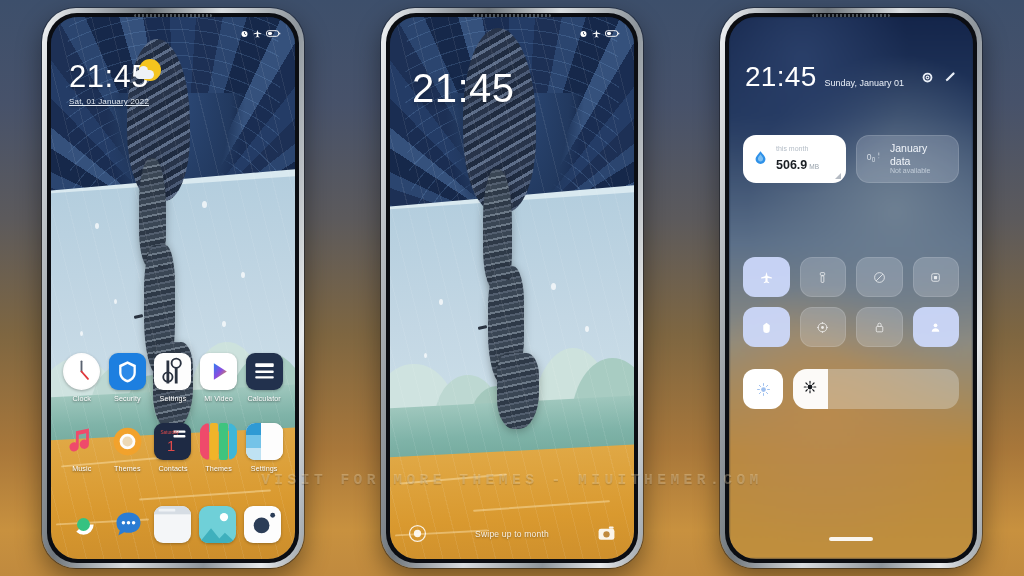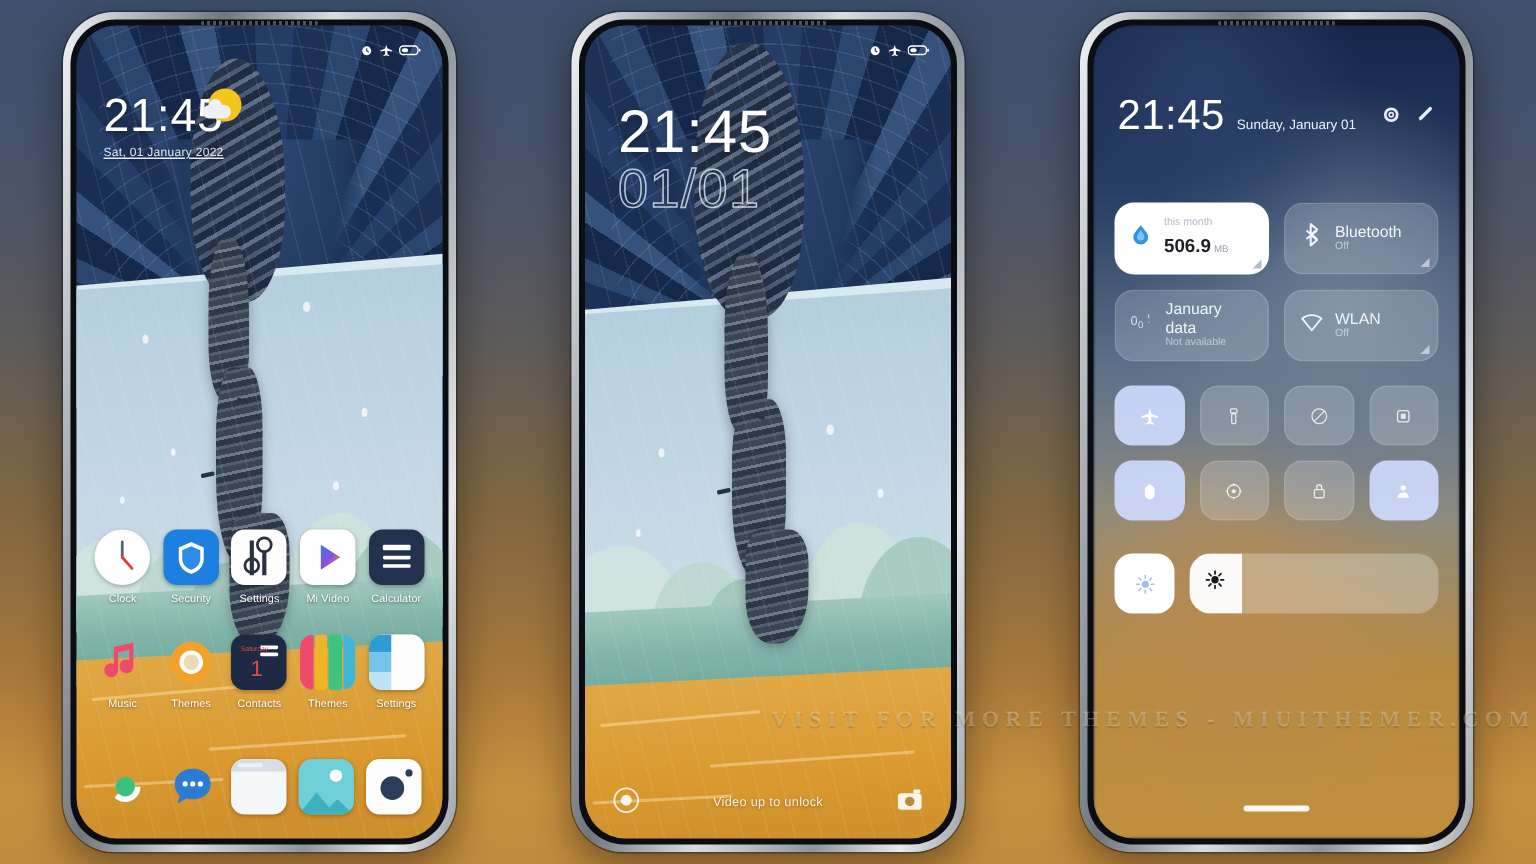--- a/index.html
+++ b/index.html
@@ -293,22 +293,22 @@
   }
   .home-bar {
     position: absolute; bottom: 18px; left: 50%; transform: translateX(-50%);
     width: 44px; height: 4px; border-radius: 3px;
     background: rgba(255,255,255,.92); z-index: 14;
   }
 
   
   .watermark {
     position: absolute; left: 0; right: 0; top: 472px; z-index: 50;
-    text-align: right; pointer-events: none;
-    font-family: Liberation Serif, serif;
+    text-align: center; pointer-events: none;
+    font-family: Liberation Mono, monospace;
     font-size: 14.5px; font-weight: 700; letter-spacing: 4.5px;
     color: rgba(255,235,200,.30);
     text-shadow: 0 1px 1px rgba(0,0,0,.16);
   }
 </style>
 </head>
 <body>
 
 <div class="phone p1">
   <div class="inner-bezel">
@@ -570,31 +570,30 @@
           <svg width="15" height="9" viewBox="0 0 32 16">
             <rect x="1" y="2" width="26" height="12" rx="5" fill="none" stroke="#fff" stroke-width="2"></rect>
             <rect x="4" y="5" width="9" height="6" rx="3" fill="#fff"></rect>
             <rect x="28" y="6" width="2.5" height="4" rx="1" fill="#fff"></rect>
           </svg>
         </span>
       </div>
 
       <div class="lock-clock">
         <div class="lk-time">21:45</div>
-        <div class="lk-big">01/01</div>
       </div>
 
       <div class="lock-bottom">
         <span class="lk-btn">
           <svg width="19" height="19" viewBox="0 0 24 24">
               <circle cx="12" cy="12" r="10" fill="none" stroke="rgba(255,255,255,.85)" stroke-width="1.6"></circle>
               <circle cx="12" cy="12" r="4.6" fill="rgba(255,255,255,.9)"></circle>
             </svg>
         </span>
-        <span class="lk-hint">Video up to unlock</span>
+        <span class="lk-hint">Swipe up to month</span>
         <span class="lk-btn">
           <svg width="19" height="19" viewBox="0 0 24 24">
               <rect x="2" y="6" width="20" height="14" rx="3" fill="rgba(255,255,255,.9)"></rect>
               <circle cx="12" cy="13" r="4" fill="#c08a3e"></circle>
               <rect x="15" y="3" width="6" height="3" rx="1.2" fill="rgba(255,255,255,.9)"></rect>
             </svg>
         </span>
       </div>
 
     </div>
@@ -637,59 +636,35 @@
                 <path d="M12 7.5c2.2 3 3.6 4.6 3.6 6.4a3.6 3.6 0 0 1-7.2 0c0-1.8 1.4-3.4 3.6-6.4z" fill="#7fc0f2"></path>
               </svg>
           </span>
           <span class="tile-txt">
             <span class="tt-sub">this month</span>
             <span><span class="tt-main">506.9</span><span class="tt-unit">MB</span></span>
           </span>
           <span class="tile-corner"></span>
         </div>
 
-        <div class="big-tile off">
-          <span>
-            <svg width="17" height="17" viewBox="0 0 24 24">
-                <path d="M11 2l6 5-6 5V2zm0 10l6 5-6 5V12zM7 8l10 8M17 8L7 16" stroke="#f2f6fb" stroke-width="1.9" fill="none" stroke-linejoin="round"></path>
-              </svg>
-          </span>
-          <span class="tile-txt">
-            <span class="tt-main lite">Bluetooth</span>
-            <span class="tt-sub dim">Off</span>
-          </span>
-          <span class="tile-corner"></span>
-        </div>
 
         <div class="big-tile off">
           <span>
             <svg width="17" height="17" viewBox="0 0 24 24">
                 <text x="1" y="15" font-family="Liberation Sans" font-size="12" fill="rgba(242,246,251,.78)">0</text>
                 <text x="8" y="18" font-family="Liberation Sans" font-size="9" fill="rgba(242,246,251,.78)">0</text>
                 <path d="M18 5v4M18 12v1" stroke="rgba(242,246,251,.6)" stroke-width="1.4"></path>
               </svg>
           </span>
           <span class="tile-txt">
             <span class="tt-main lite">January data</span>
             <span class="tt-sub dim">Not available</span>
           </span>
         </div>
 
-        <div class="big-tile off">
-          <span>
-            <svg width="17" height="17" viewBox="0 0 24 24">
-                <path d="M3 9a14 14 0 0 1 18 0L12 20z" fill="none" stroke="#f2f6fb" stroke-width="1.7" stroke-linejoin="round"></path>
-              </svg>
-          </span>
-          <span class="tile-txt">
-            <span class="tt-main lite">WLAN</span>
-            <span class="tt-sub dim">Off</span>
-          </span>
-          <span class="tile-corner"></span>
-        </div>
 
       </div>
 
       <div class="cc-grid-small">
         <div class="sm-tile on">
           <svg width="13" height="13" viewBox="0 0 24 24">
               <path d="M12 2l2 7 8 3v2l-8-1.2V19l3 2v1.5L12 21l-5 1.5V21l3-2v-6.2L2 14v-2l8-3z" fill="#fff"></path>
             </svg>
         </div>
         <div class="sm-tile off">

